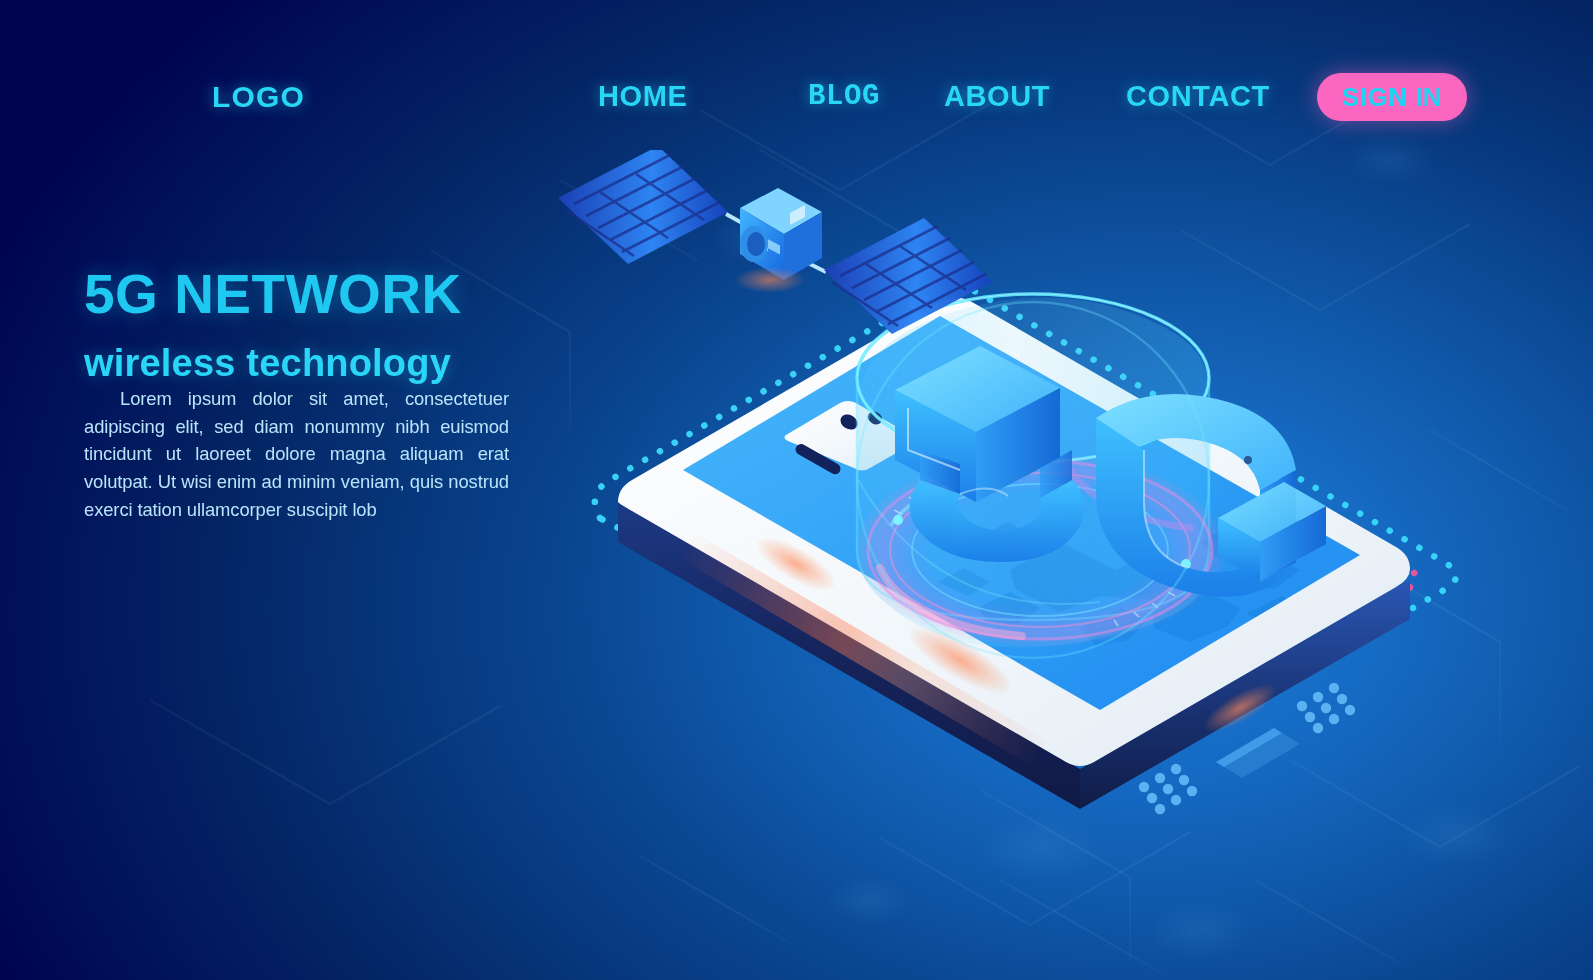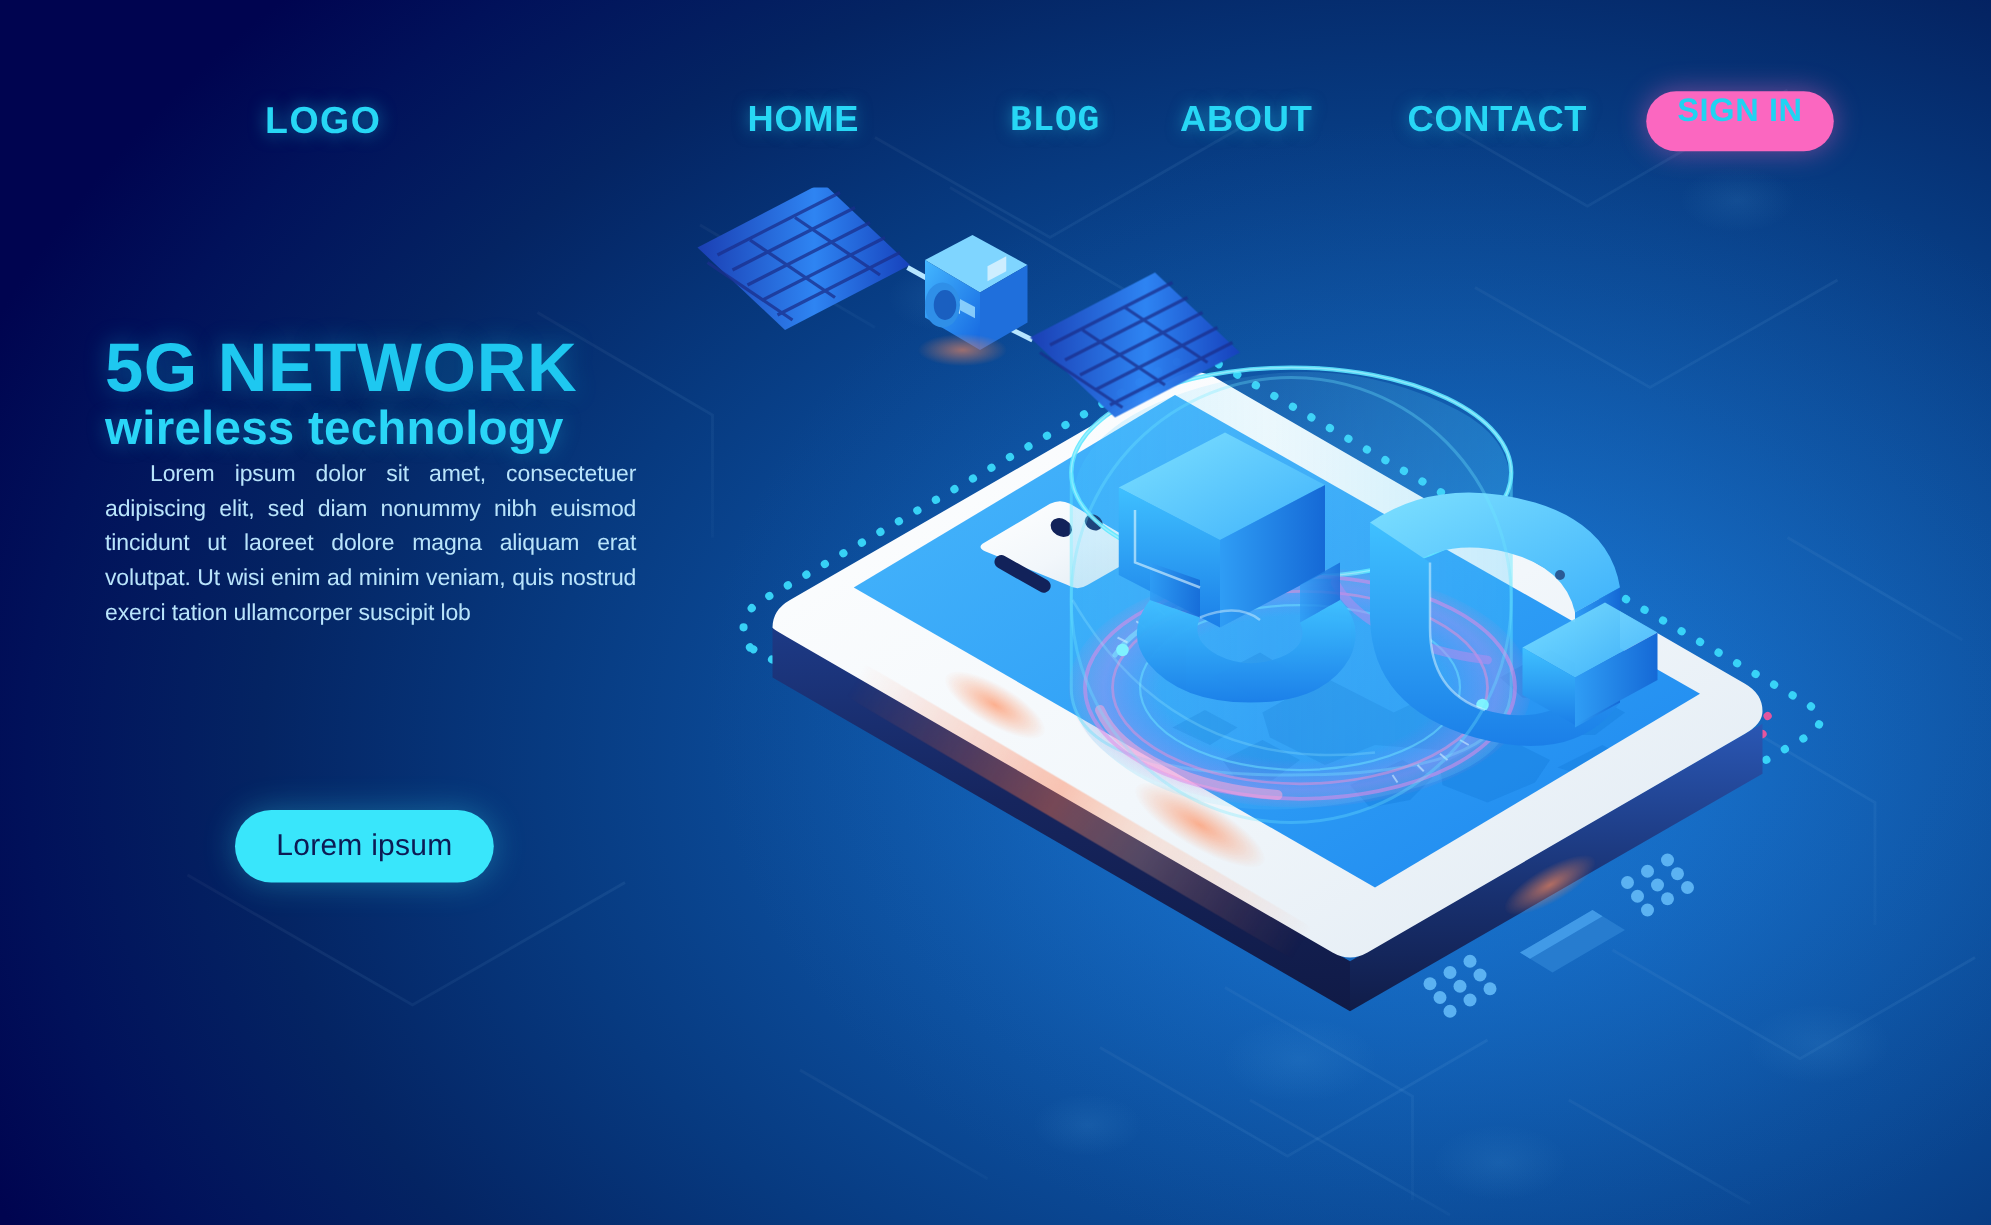--- a/index.html
+++ b/index.html
@@ -46,36 +46,36 @@
   #nav-blog    { left:808px;font-family:Liberation Mono, monospace; }
   #nav-about   { left:944px; }
   #nav-contact { left:1126px; }
 
   #signin-btn {
     position:absolute; left:1317px; top:53px;
     width:150px; height:48px; border-radius:24px;
     background:#fb67c0;
     border:none; cursor:pointer;
     box-shadow:0 0 22px rgba(251,103,192,.45);
-    display:flex; justify-content:center;
+    display:flex; align-items:center; justify-content:center;
   }
   #signin-label {
     font-size:26px; font-weight:bold; letter-spacing:.5px;
     color:#1fd3f2;
   }
 
   
   #hero-copy { position:absolute; left:84px; top:266px; width:430px; z-index:40; }
   #hero-title {
     font-size:55px; font-weight:bold; letter-spacing:.5px; line-height:1.02;
     color:#1ec8f0;
     text-shadow:0 0 20px rgba(30,200,240,.38);
   }
   #hero-subtitle {
-    margin-top:0;
+    margin-top:20px;
     font-size:38px; font-weight:bold; letter-spacing:.2px;
     color:#2ad6f7;
     text-shadow:0 0 16px rgba(42,214,247,.34);
   }
   #hero-paragraph {
     width:425px;
     font-size:18.4px; line-height:1.5;
     color:#b9e4fb;
     text-align:justify;
     text-indent:36px;
@@ -163,23 +163,20 @@
       <span id="signin-label">SIGN IN</span>
     </button>
   </div>
 
   <div id="hero-copy">
     <h1 id="hero-title">5G NETWORK</h1>
     <h2 id="hero-subtitle">wireless technology</h2>
     <p id="hero-paragraph">Lorem ipsum dolor sit amet, consectetuer adipiscing elit, sed diam nonummy nibh euismod tincidunt ut laoreet dolore magna aliquam erat volutpat. Ut wisi enim ad minim veniam, quis nostrud exerci tation ullamcorper suscipit lob</p>
   </div>
 
-  <button id="cta-button">
-    <span id="cta-label">Lorem ipsum</span>
-  </button>
 
   <div id="illustration">
     <svg width="960" height="760" viewBox="0 0 960 760">
       <defs>
         <linearGradient id="screenG" x1="0" y1="0" x2="1" y2="1">
           <stop offset="0%" stop-color="#49b8fc"></stop>
           <stop offset="55%" stop-color="#2f9ff6"></stop>
           <stop offset="100%" stop-color="#1d86ee"></stop>
         </linearGradient>
         <linearGradient id="bezelG" x1="0" y1="0" x2="1" y2="1">

